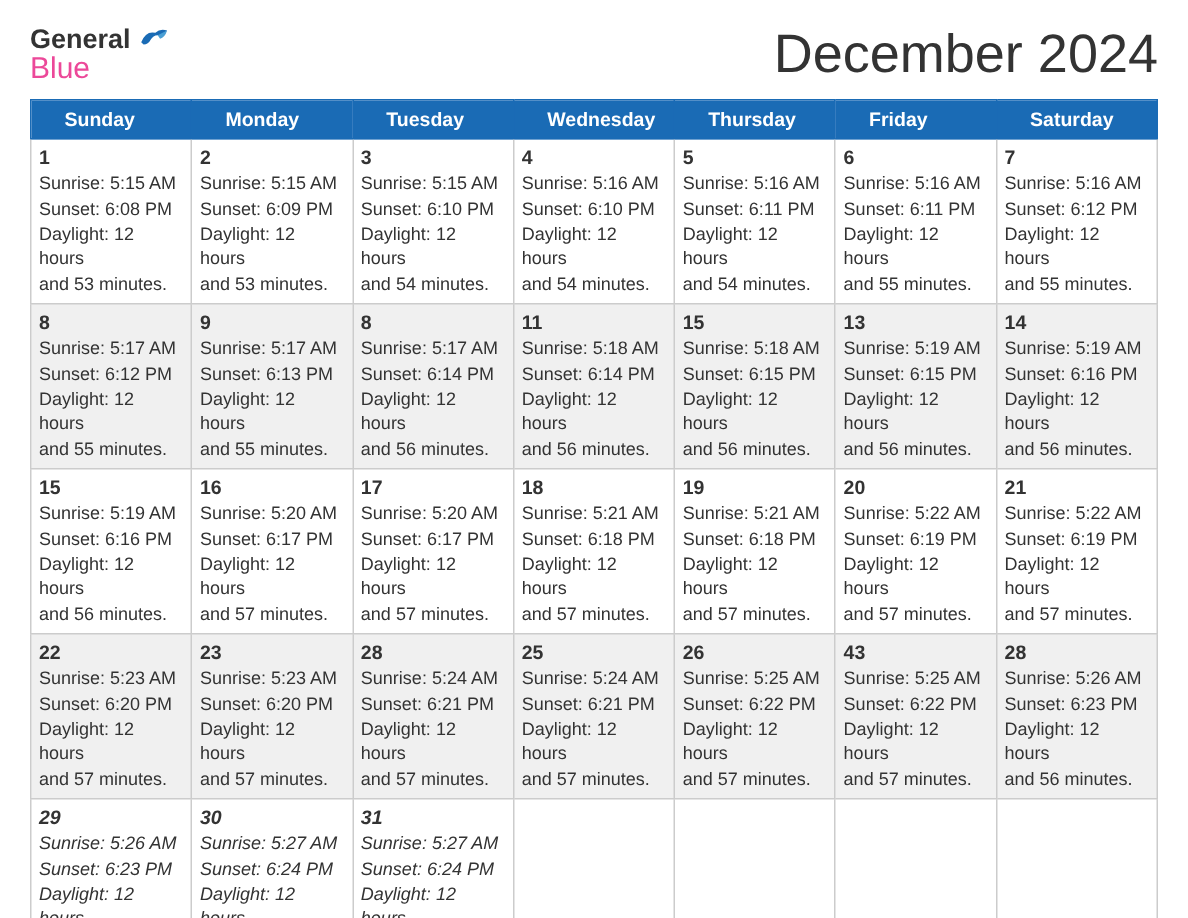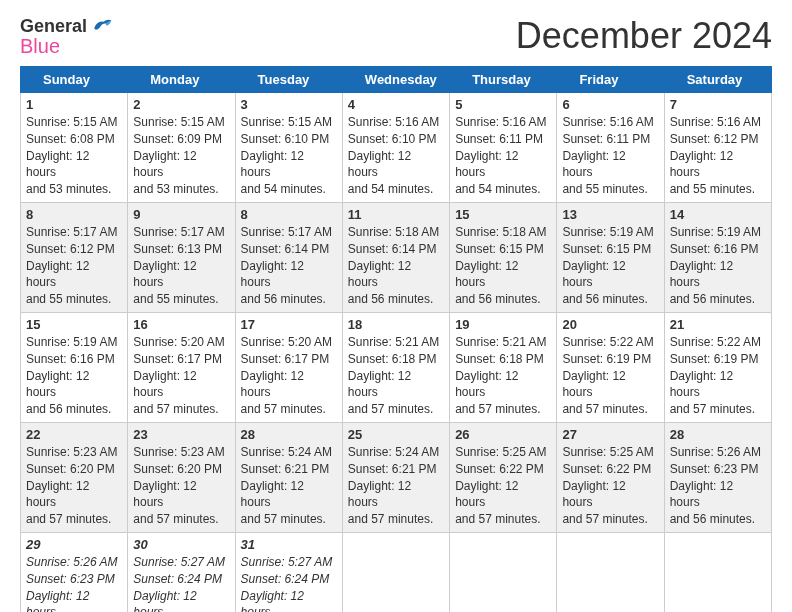--- a/index.html
+++ b/index.html
@@ -320,21 +320,21 @@
 and 57 minutes.</div>
           </td>
           <td>
             <span class="day-num">26</span>
             <div class="day-info" style="white-space: pre-line;">Sunrise: 5:25 AM
 Sunset: 6:22 PM
 Daylight: 12 hours
 and 57 minutes.</div>
           </td>
           <td>
-            <span class="day-num">27</span>
+            <span class="day-num">43</span>
             <div class="day-info" style="white-space: pre-line;">Sunrise: 5:25 AM
 Sunset: 6:22 PM
 Daylight: 12 hours
 and 57 minutes.</div>
           </td>
           <td>
             <span class="day-num">28</span>
             <div class="day-info" style="white-space: pre-line;">Sunrise: 5:26 AM
 Sunset: 6:23 PM
 Daylight: 12 hours

